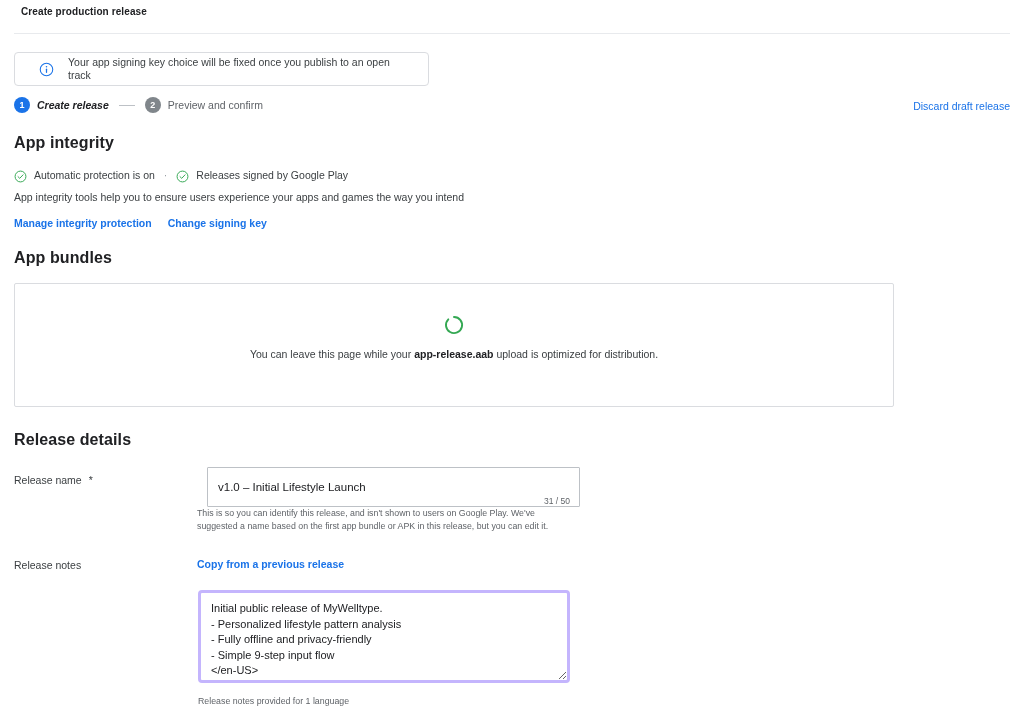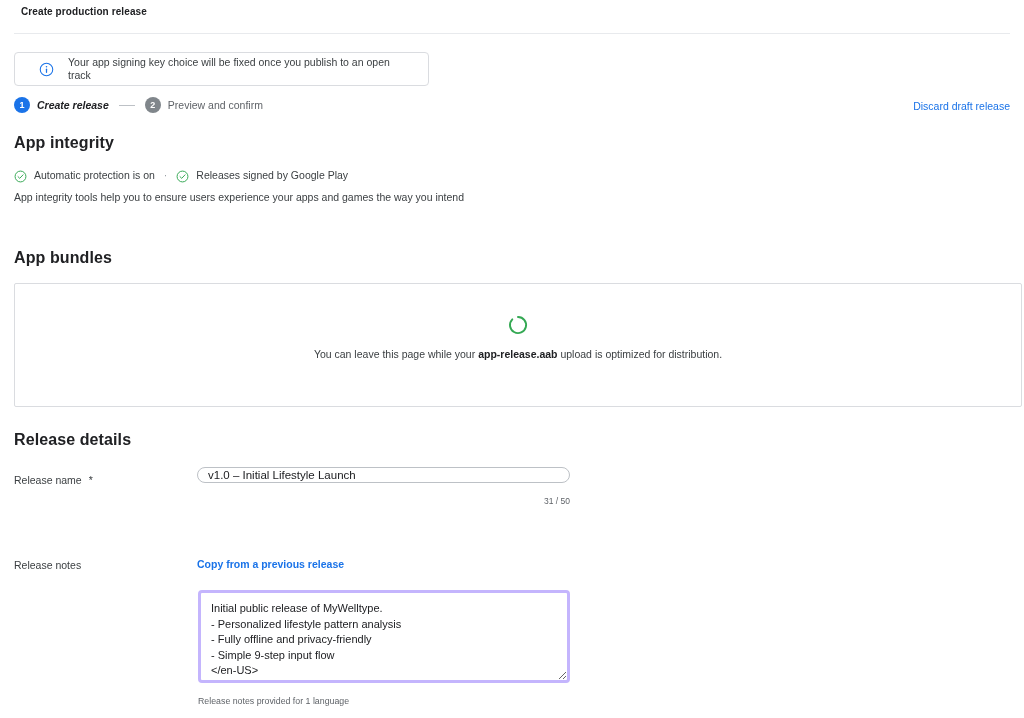--- a/index.html
+++ b/index.html
@@ -145,21 +145,21 @@
     text-decoration: none;
     font-weight: bold;
     cursor: pointer;
   }
   .integrity-links a + a { margin-left: 16px; }
 
   
   .bundles-card {
     position: absolute;
     left: 14px; top: 283px;
-    width: 1008px; height: 124px;
+    width: 880px; height: 124px;
     border: 1px solid #dadce0;
     border-radius: 2px;
     background: #fff;
   }
   .spinner-wrap {
     position: absolute;
     left: 0; right: 0;
     top: 30px;
     display: flex;
     justify-content: center;
@@ -180,24 +180,24 @@
     left: 14px;
     font-size: 10.5px;
     color: #3c4043;
   }
   #release-name-label { top: 474px; }
   #release-notes-label { top: 559px; text-align: right; }
   .required-star { margin-left: 7px; }
 
   .release-name-input {
     position: absolute;
-    left: 197px; top: 467px;
-    width: 373px; height: 16px;
+    left: 207px; top: 467px;
+    width: 373px; height: 40px;
     border: 1px solid #bdc1c6;
-    border-radius: 9px;
+    border-radius: 1px;
     background: #fff;
     font-family: "Liberation Sans", sans-serif;
     font-size: 11.5px;
     color: #202124;
     padding: 0 10px;
     outline: none;
   }
   .char-counter {
     position: absolute;
     left: 197px; top: 496px;
@@ -297,20 +297,24 @@
       <svg width="13" height="13" viewBox="0 0 24 24">
         <circle cx="12" cy="12" r="10" fill="none" stroke="#34a853" stroke-width="1.8"></circle>
         <path d="M7.4 12.3 L10.6 15.4 L16.7 8.9" fill="none" stroke="#34a853" stroke-width="1.8" stroke-linecap="round" stroke-linejoin="round"></path>
       </svg>
     </span>
     <span class="status-text">Releases signed by Google Play</span>
   </div>
 
   <div class="integrity-desc">App integrity tools help you to ensure users experience your apps and games the way you intend</div>
 
+  <div class="integrity-links">
+    <a>Manage integrity protection</a>
+    <a>Change signing key</a>
+  </div>
 
   <div class="section-title" id="app-bundles-title">App bundles</div>
 
   <div class="bundles-card">
     <div class="spinner-wrap">
       <span>
         <svg width="22" height="22" viewBox="0 0 24 24">
           <path d="M12 3.2 A8.8 8.8 0 1 1 5.8 5.8" fill="none" stroke="#34a853" stroke-width="2.1" stroke-linecap="round"></path>
         </svg>
       </span>
@@ -321,20 +325,21 @@
   </div>
 
   <div class="section-title" id="release-details-title">Release details</div>
 
   <div class="field-label" id="release-name-label">
     <span>Release name</span><span class="required-star">*</span>
   </div>
 
   <input class="release-name-input" type="text" value="v1.0 – Initial Lifestyle Launch" style="">
   <div class="char-counter">31 / 50</div>
+  <div class="field-help">This is so you can identify this release, and isn't shown to users on Google Play. We've suggested a name based on the first app bundle or APK in this release, but you can edit it.</div>
 
   <div class="field-label" id="release-notes-label">Release notes</div>
   <a class="copy-link">Copy from a previous release</a>
 
   <textarea class="release-notes-textarea" style="">Initial public release of MyWelltype.
 - Personalized lifestyle pattern analysis
 - Fully offline and privacy-friendly
 - Simple 9-step input flow
 &lt;/en-US&gt;</textarea>
   <div class="notes-footnote">Release notes provided for 1 language</div>

